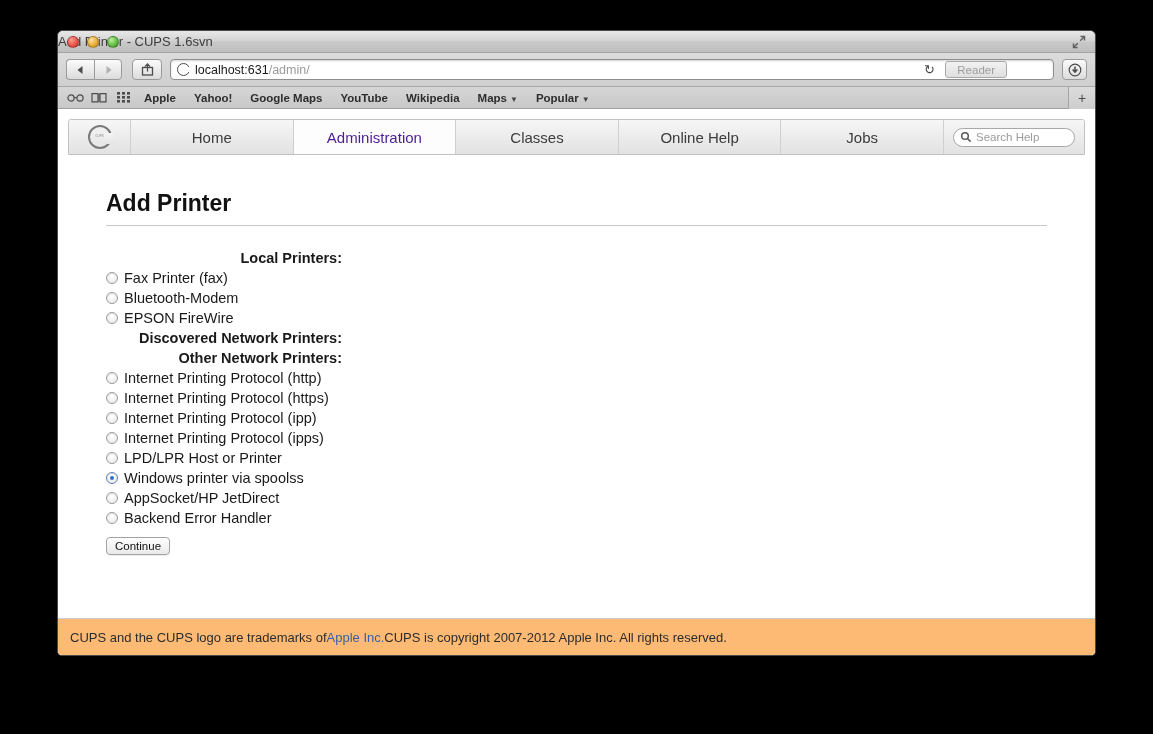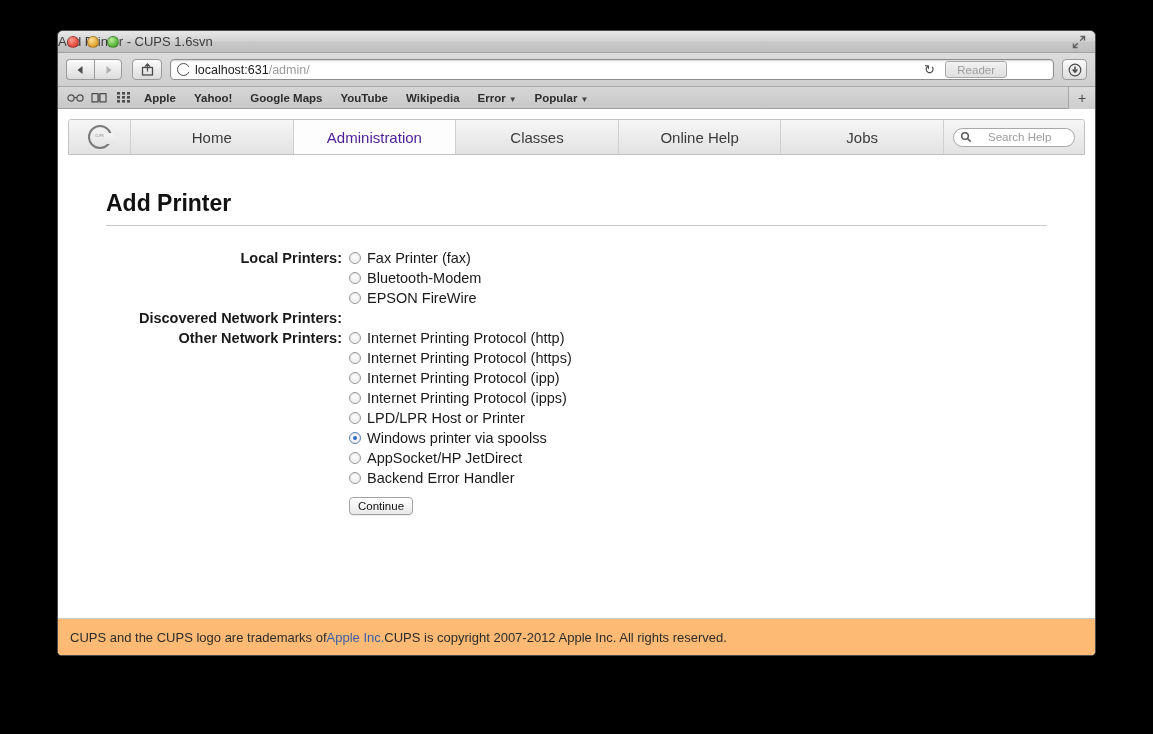--- a/index.html
+++ b/index.html
@@ -168,33 +168,33 @@
     content:""; position: absolute; right: -3px; top: 6px;
     width: 9px; height: 11px; background: linear-gradient(to bottom,#f6f6f6,#e4e4e4);
   }
   .logo-mark .inner {
     font-size: 3px; color: #8a8a8a; line-height: 3.2px; text-align: center; z-index: 2;
   }
   .searchbox {
     width: 122px; height: 19px; border-radius: 10px;
     background: #ffffff; border: 1px solid #a8a8a8;
     display: flex; align-items: center; padding-left: 6px;
-    font-size: 11.5px; color: #9b9b9b; gap: 12px;
+    font-size: 11.5px; color: #9b9b9b;
   }
   .search-ico { margin-right: 4px; color: #5a5a5a; display: flex; align-items: center; }
 
   
   .page-body { padding: 35px 48px 0 48px; position: relative; }
   .page-title {
     font-size: 23px; font-weight: bold; color: #111;
     border-bottom: 1px solid #c8c8c8;
     padding-bottom: 8px; margin: 0 0 22px 0;
   }
 
-  .form-row { display: flex; margin-bottom: 0; }
+  .form-row { display: flex; margin-bottom: 0; flex-direction: column; }
   .form-label {
     width: 243px; text-align: right; padding-right: 7px;
     font-size: 14.5px; font-weight: bold; color: #1a1a1a;
     line-height: 20px;
   }
   .form-field { flex: 1; }
   .radio-line { display: flex; align-items: center; line-height: 20px; height: 20px; }
   .radio {
     width: 12px; height: 12px; border-radius: 50%;
     border: 1px solid #9b9b9b;
@@ -318,21 +318,21 @@
               <rect x="10" y="8" width="3" height="2.6"></rect>
           </g>
         </svg>
       </div>
       <div id="bm-items" style="display:flex;align-items:center;">
           <div class="bm-item"><span>Apple</span></div>
           <div class="bm-item"><span>Yahoo!</span></div>
           <div class="bm-item"><span>Google Maps</span></div>
           <div class="bm-item"><span>YouTube</span></div>
           <div class="bm-item"><span>Wikipedia</span></div>
-          <div class="bm-item"><span>Error</span><span class="caret">▼</span></div>
+          <div class="bm-item"><span>Maps</span><span class="caret">▼</span></div>
           <div class="bm-item"><span>Popular</span><span class="caret">▼</span></div>
         </div>
       <div class="plus-tab">+</div>
     </div>
 
     <div class="viewport">
 
       <div class="cups-nav">
         <div class="cups-tab logo">
           <div class="logo-mark">

